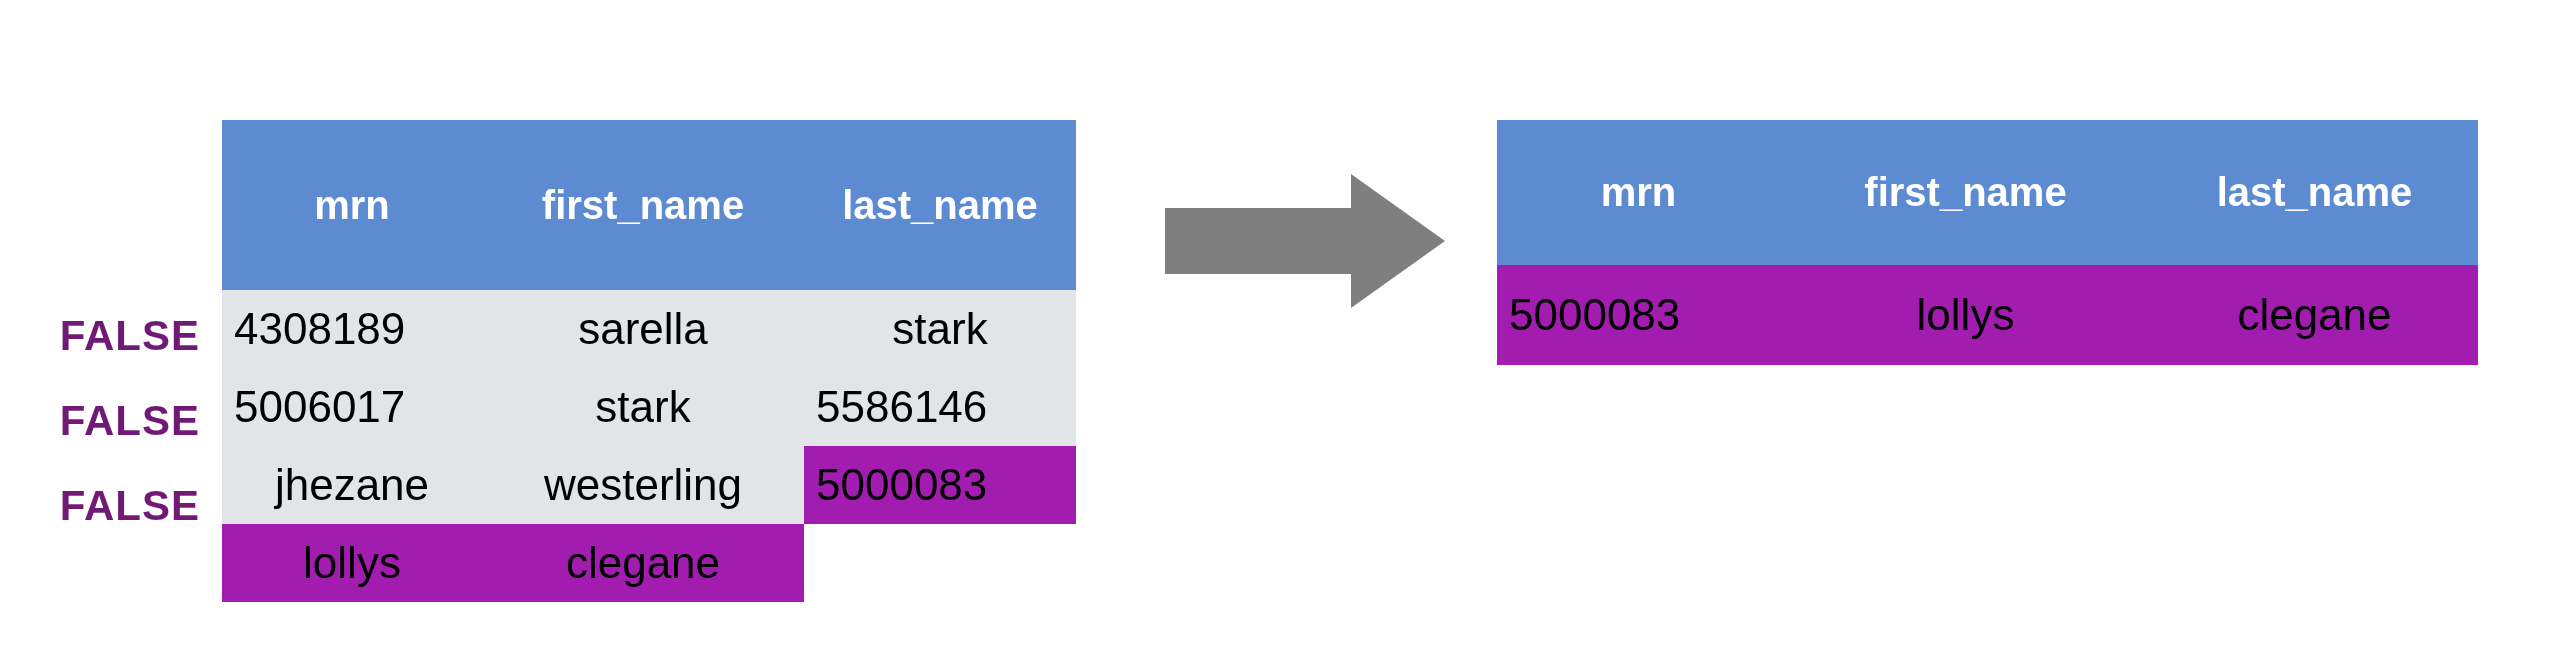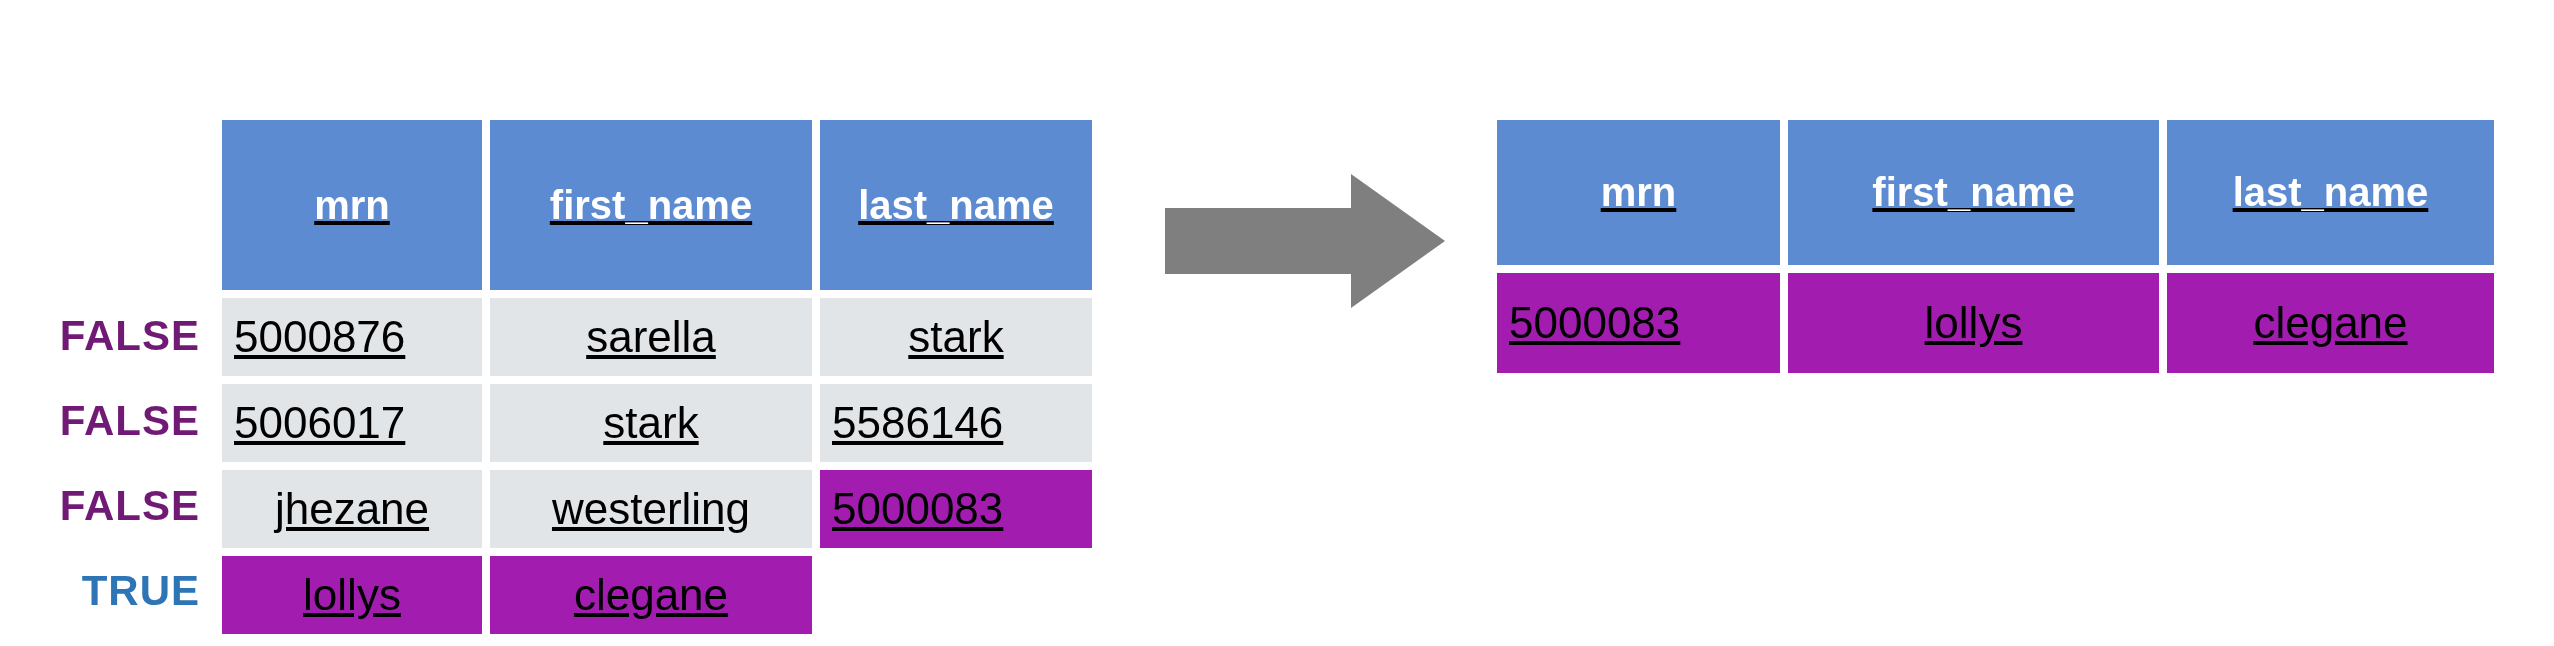--- a/index.html
+++ b/index.html
@@ -44,22 +44,21 @@
     font-size: 42px;
     letter-spacing: 1px;
   }
   .flag.f-false { color: #701a75; }
   .flag.f-true  { color: #2E75B6; }
 
   
   .tbl {
     position: absolute;
     display: grid;
-    gap: 8px;
-    text-decoration: underline;
+    gap: 0;
   }
   .tbl.left {
     left: 222px;
     top: 120px;
     grid-template-columns: 260px 322px 272px;
     grid-template-rows: 170px 78px 78px 78px 78px;
   }
   .tbl.right {
     left: 1497px;
     top: 120px;
@@ -103,29 +102,28 @@
 </head>
 <body>
 
 <div class="canvas">
 
 
   <div class="flags">
     <div class="flag f-false">FALSE</div>
     <div class="flag f-false">FALSE</div>
     <div class="flag f-false">FALSE</div>
-    <div class="flag f-true">TRUE</div>
   </div>
 
   <div class="tbl left">
     <div class="th">mrn</div>
     <div class="th">first_name</div>
     <div class="th">last_name</div>
 
-    <div class="td mrn r-gray">5000876</div>
+    <div class="td mrn r-gray">4308189</div>
     <div class="td r-gray">sarella</div>
     <div class="td r-gray">stark</div>
 
     <div class="td mrn r-gray">5006017</div>
     <div class="td r-gray">stark</div>
 
     <div class="td mrn r-gray">5586146</div>
     <div class="td r-gray">jhezane</div>
     <div class="td r-gray">westerling</div>
 

